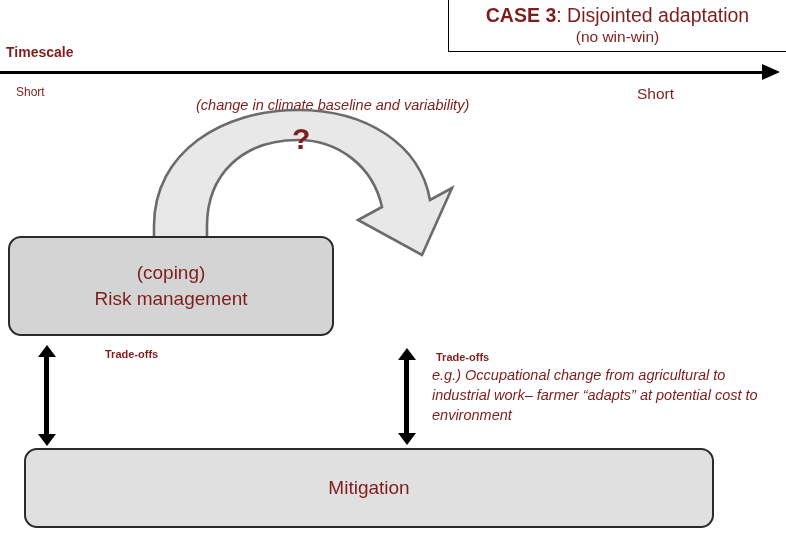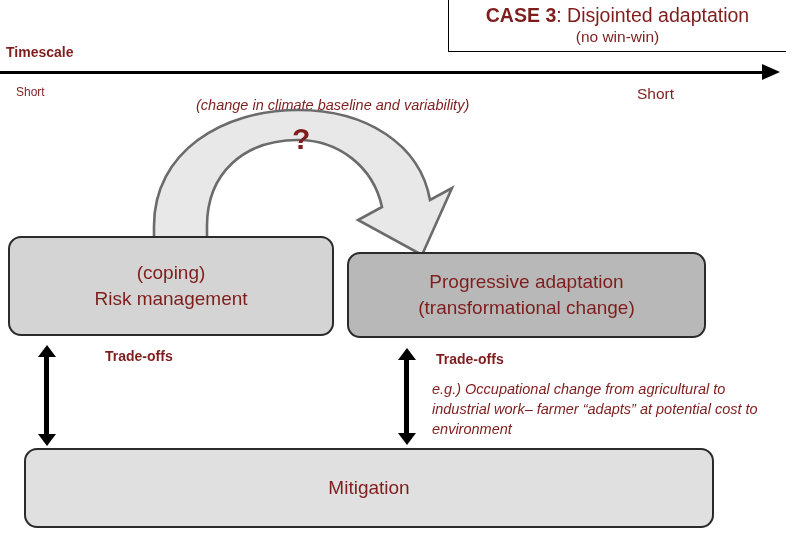--- a/index.html
+++ b/index.html
@@ -178,23 +178,23 @@
     border-left: 9px solid transparent;
     border-right: 9px solid transparent;
     border-top: 12px solid #000000;
   }
   .arrow-left { left: 38px; top: 345px; height: 101px; }
   .arrow-right { left: 398px; top: 348px; height: 97px; }
 
   
   .tradeoff { position: absolute; }
   .tradeoff-title {
-    font-size: 14px;
+    font-size: 11px;
     font-weight: bold;
-    margin: 0 0 12px 0;
+    margin: 0 0 2px 0;
   }
   .tradeoff-body {
     font-size: 14.5px;
     font-style: italic;
     line-height: 20px;
   }
   .tradeoff-left { left: 97px; top: 348px; width: 250px; }
   .tradeoff-left .tradeoff-title { margin-left: 8px; }
   .tradeoff-right { left: 432px; top: 351px; width: 350px; }
   .tradeoff-right .tradeoff-title { margin-left: 4px; }
@@ -229,24 +229,20 @@
              C 113 32, 77 66, 77 118
              L 77 150 Z" fill="#e8e8e8" stroke="#6b6b6b" stroke-width="2.6" stroke-linejoin="miter"></path>
   </svg>
   <div class="qmark">?</div>
 
   <div class="rbox box-risk">
     <div class="box-line">(coping)</div>
     <div class="box-line">Risk management</div>
   </div>
 
-  <div class="rbox box-progressive">
-    <div class="box-line">Progressive adaptation</div>
-    <div class="box-line">(transformational change)</div>
-  </div>
 
   <div class="dbl-arrow arrow-left">
     <div class="head-up"></div>
     <div class="shaft"></div>
     <div class="head-down"></div>
   </div>
 
   <div class="dbl-arrow arrow-right">
     <div class="head-up"></div>
     <div class="shaft"></div>

